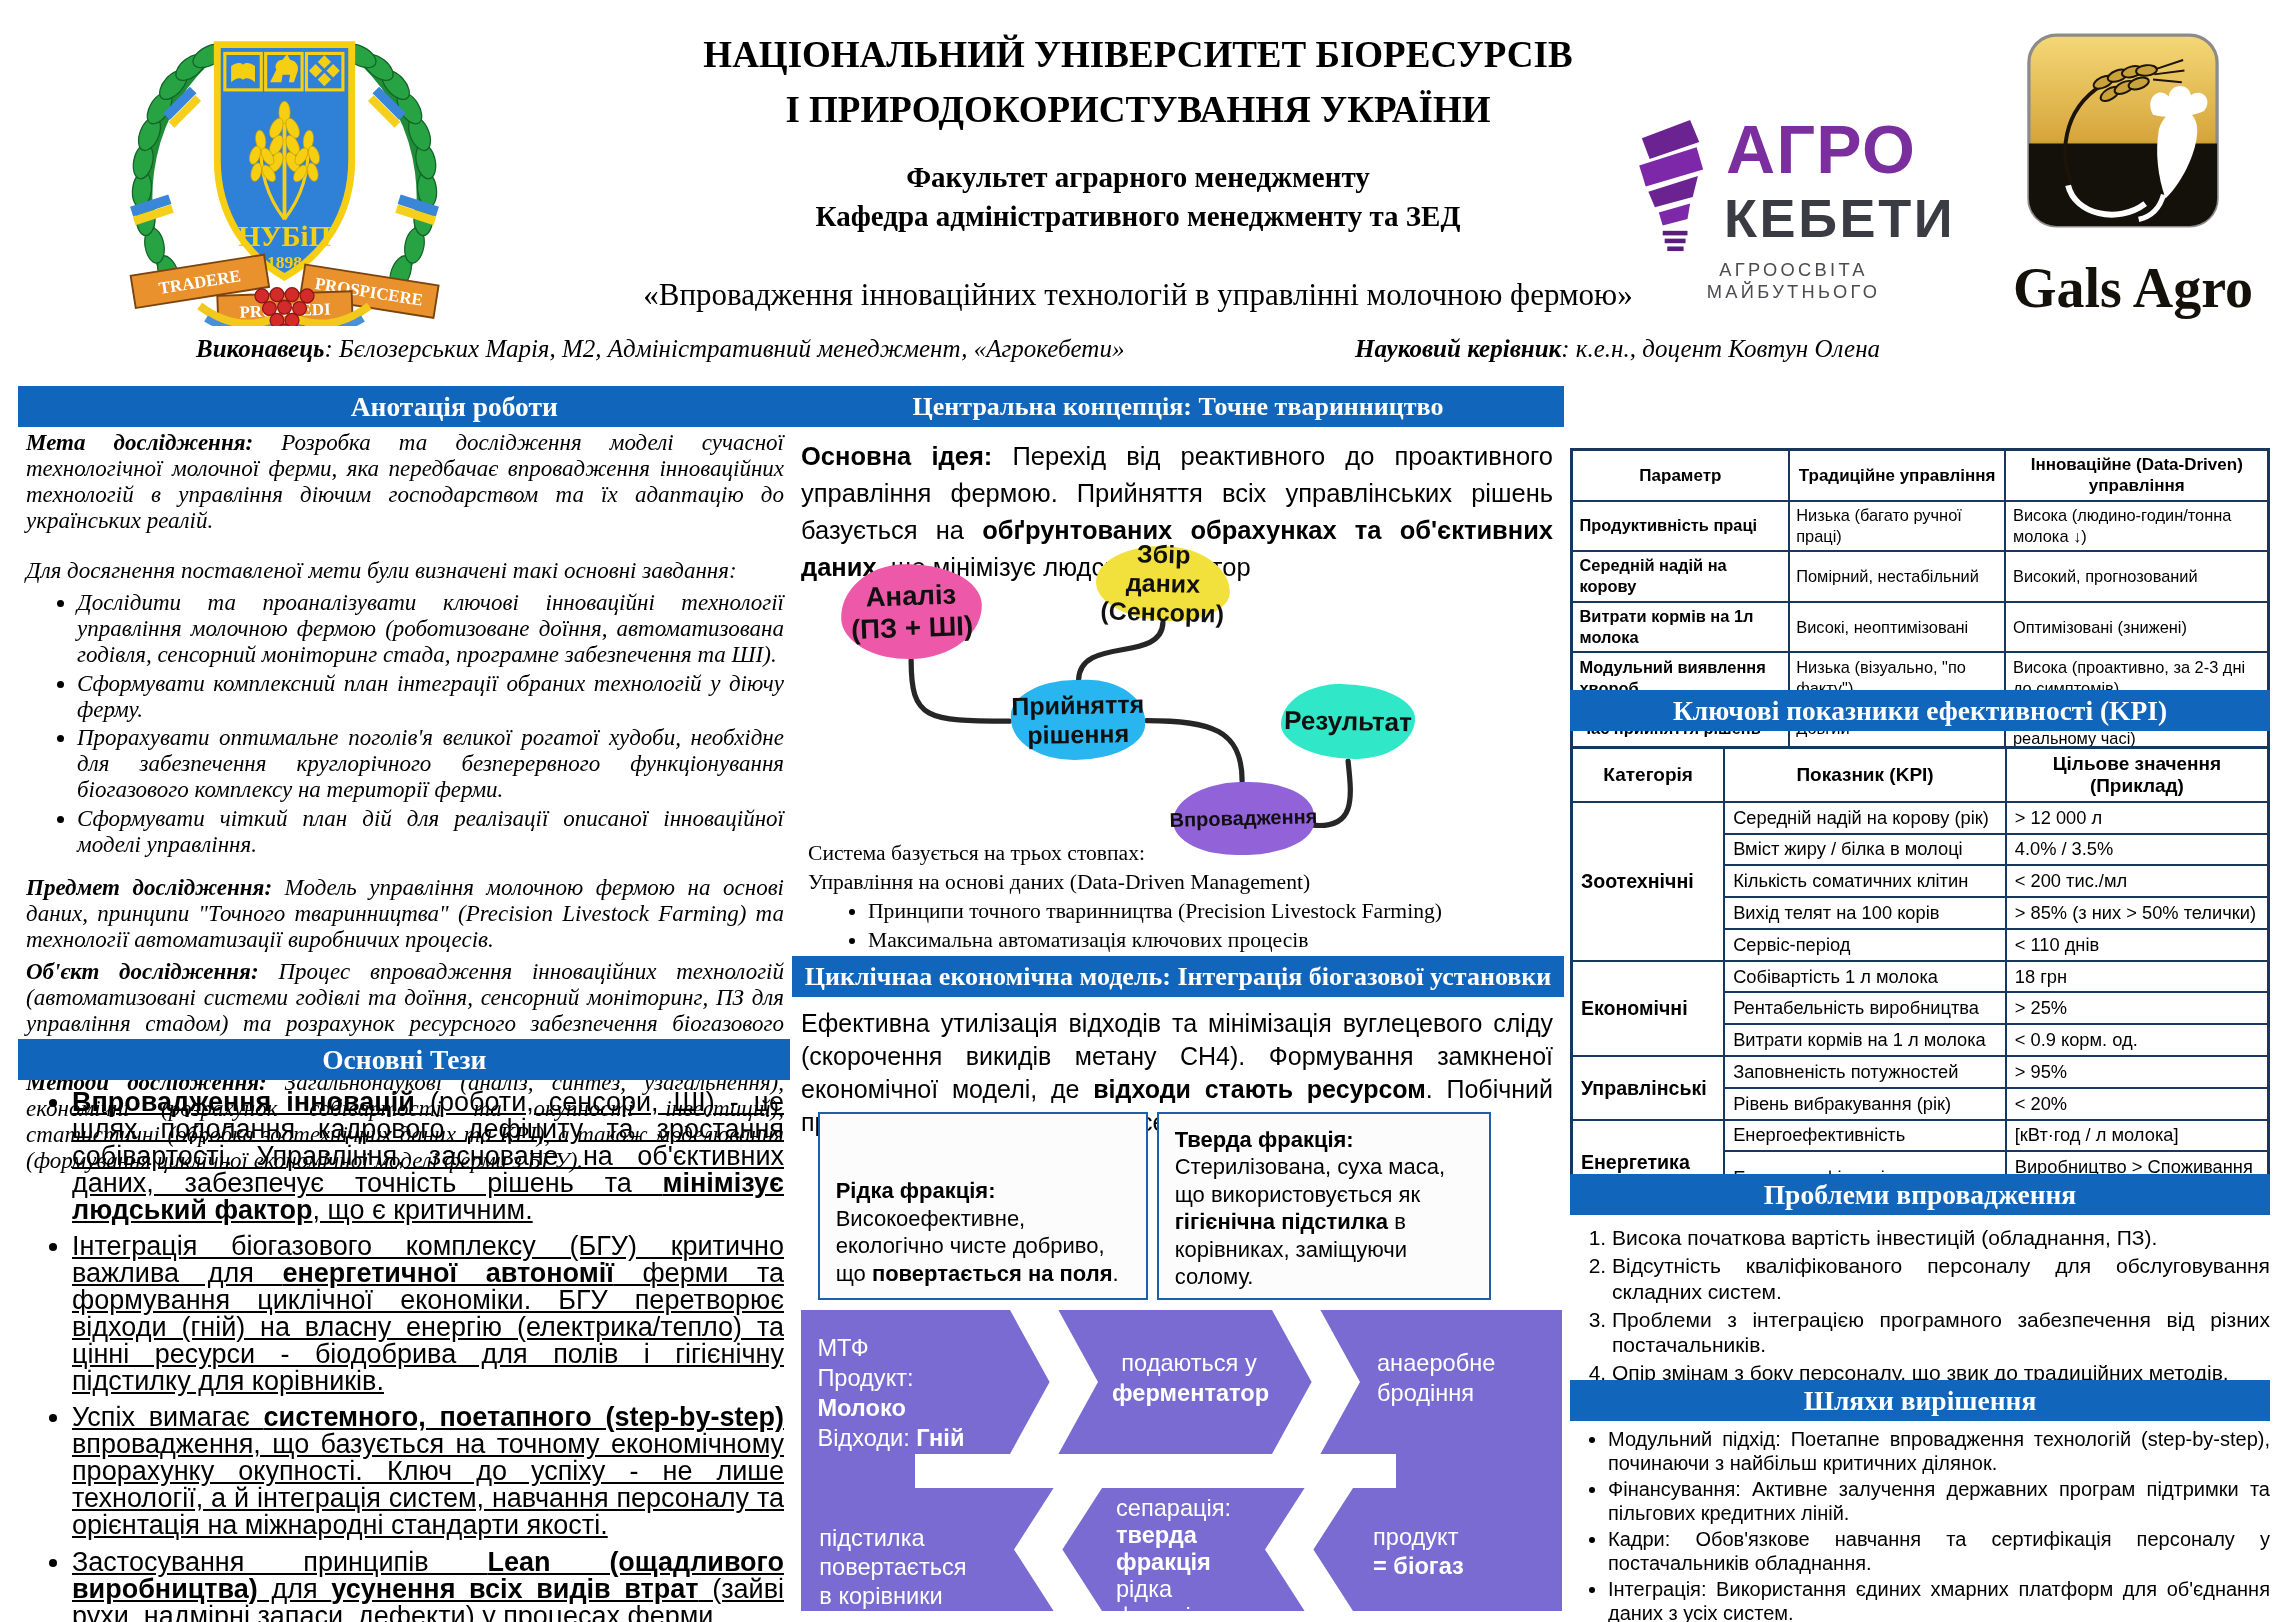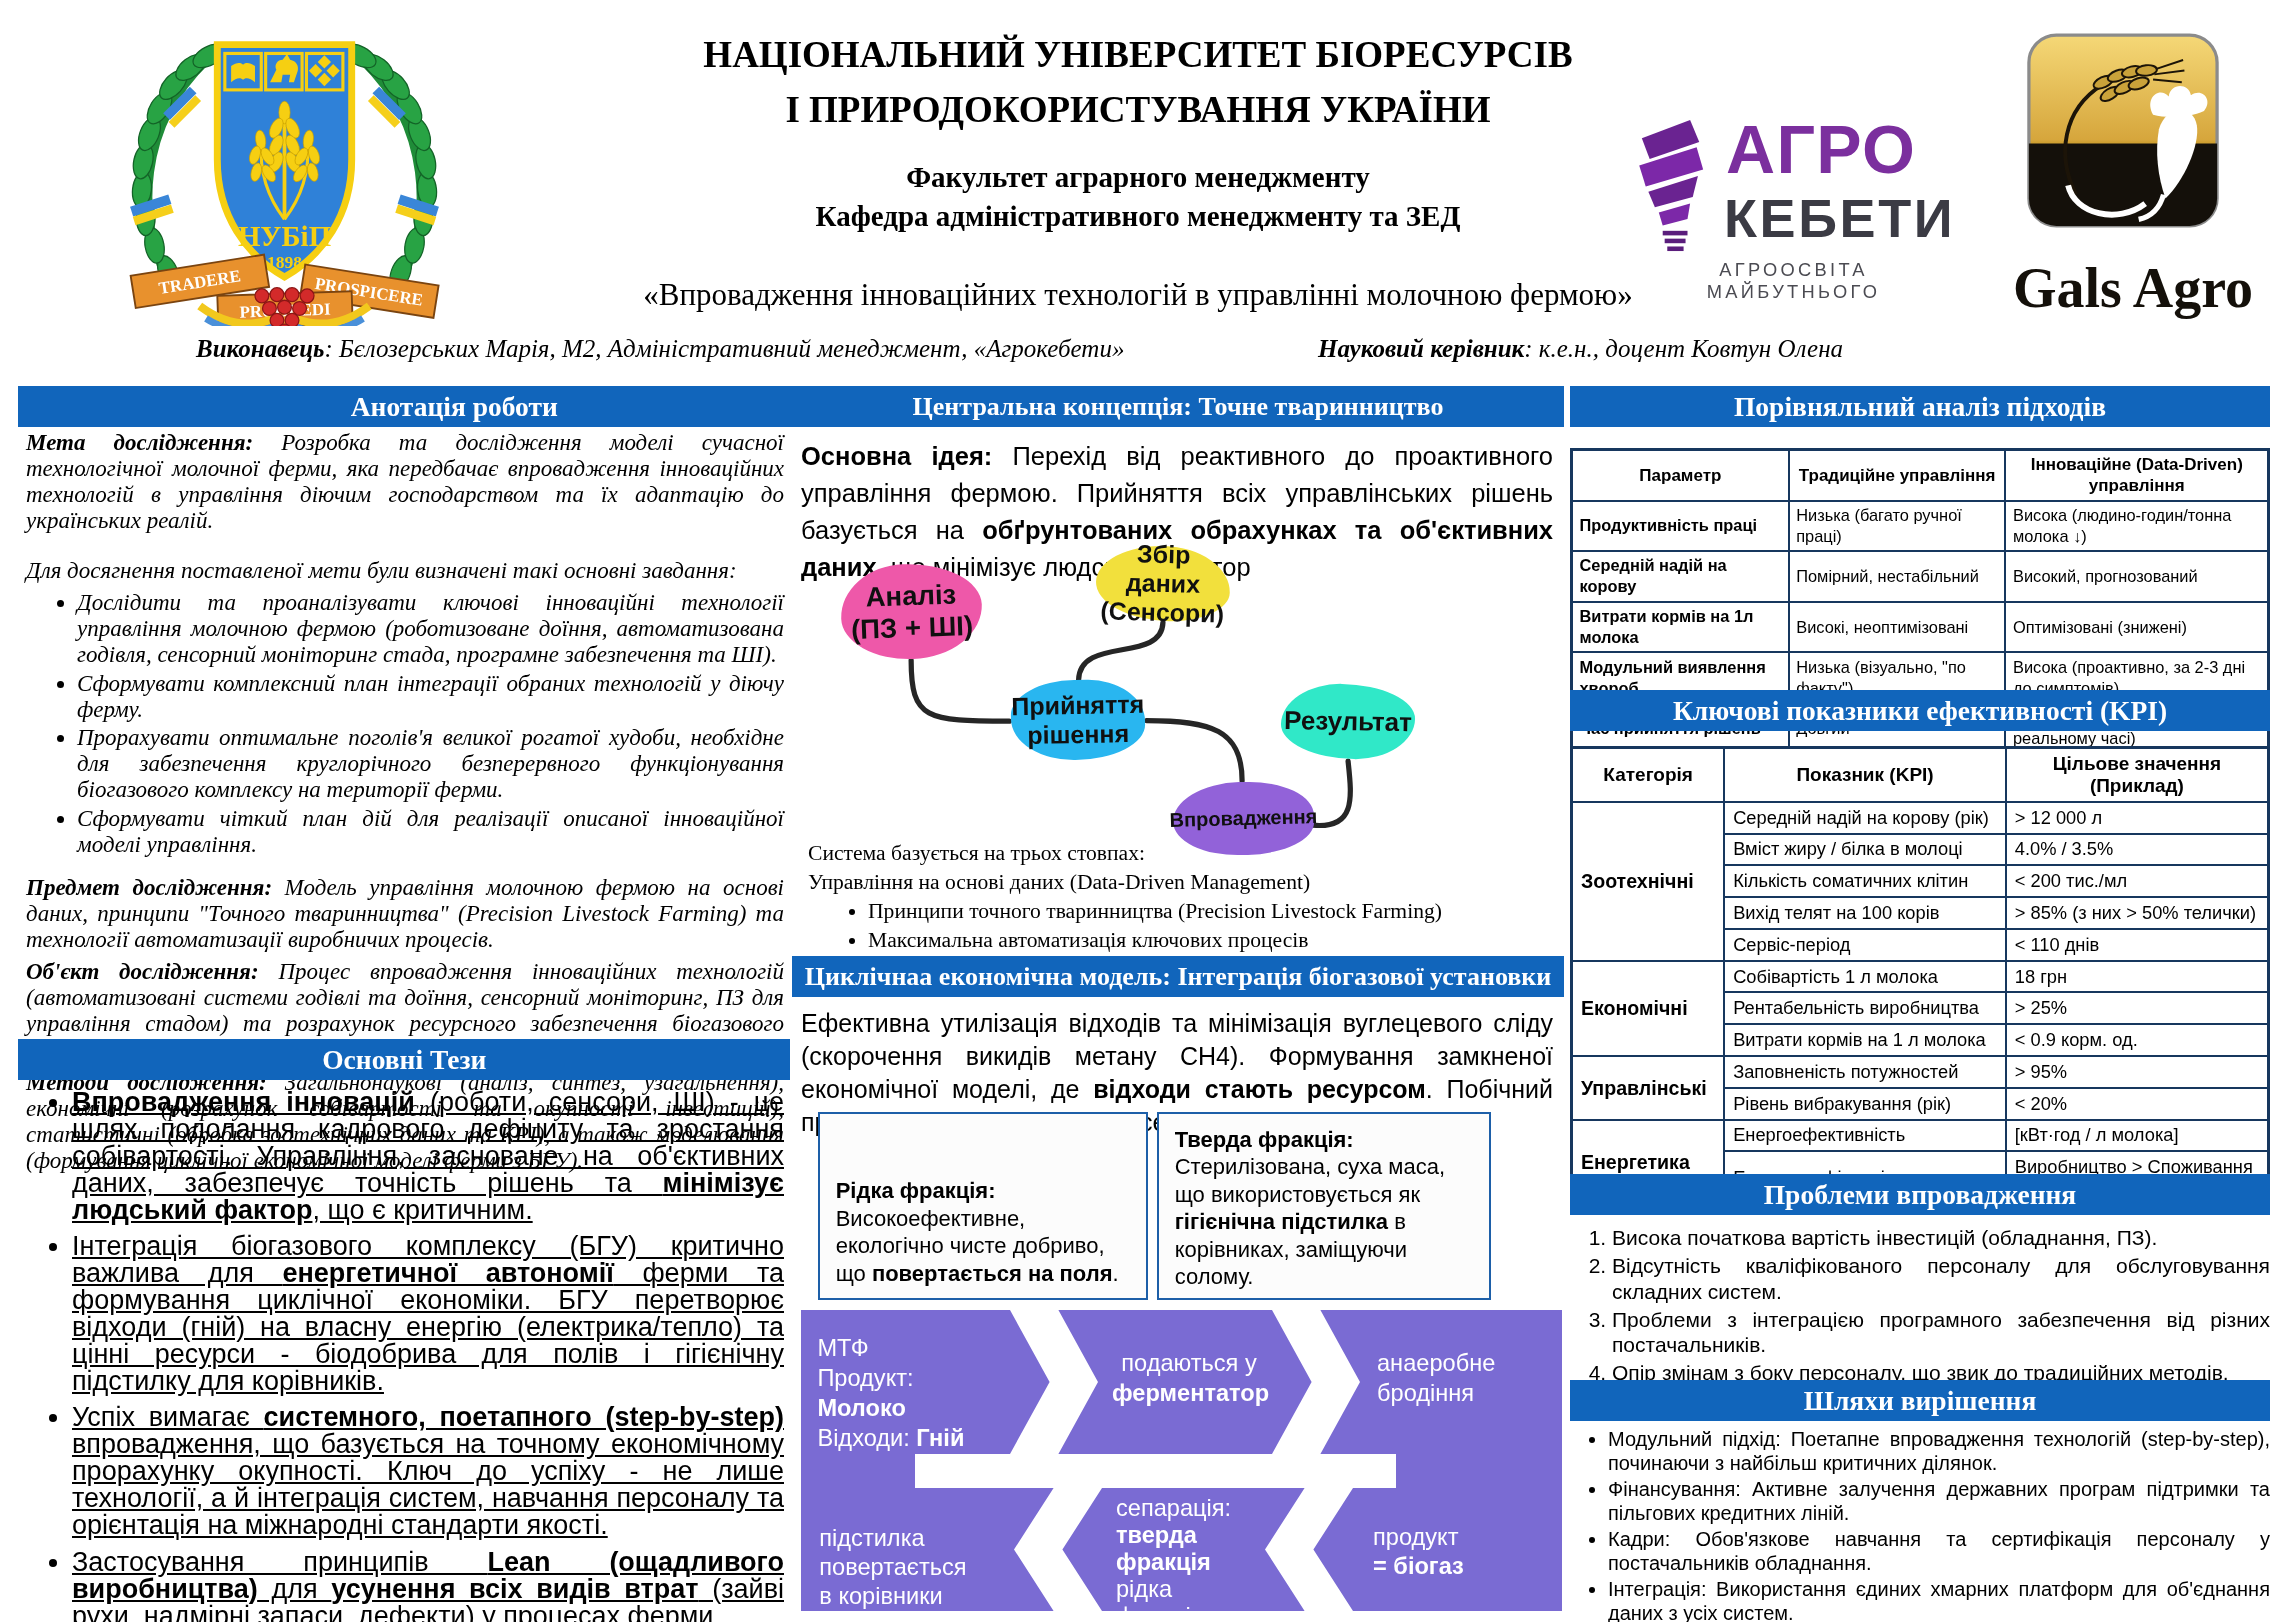--- a/index.html
+++ b/index.html
@@ -203,21 +203,21 @@
 
   <div class="uni uni1">НАЦІОНАЛЬНИЙ УНІВЕРСИТЕТ БІОРЕСУРСІВ</div>
   <div class="uni uni2">І ПРИРОДОКОРИСТУВАННЯ УКРАЇНИ</div>
   <div class="uni fac">Факультет аграрного менеджменту</div>
   <div class="uni dep">Кафедра адміністративного менеджменту та ЗЕД</div>
   <div class="ptitle">«Впровадження інноваційних технологій в управлінні молочною фермою»</div>
 
   <div class="authors" style="left:196px;">
     <b>Виконавець</b><span>: Бєлозерських Марія, М2, Адміністративний менеджмент, «Агрокебети»</span>
   </div>
-  <div class="authors" style="left:1318px;">
+  <div class="authors" style="left:1355px;">
     <b>Науковий керівник</b><span>: к.е.н., доцент Ковтун Олена</span>
   </div>
 
   <svg class="abs" style="left:1630px;top:116px;width:85px;height:137px" viewBox="0 0 130 210">
     <polygon points="18,34 92,6 106,40 30,66" fill="#6a2391"></polygon>
     <polygon points="14,76 102,48 112,82 24,108" fill="#7c28a8"></polygon>
     <polygon points="28,116 104,92 96,124 38,140" fill="#6a2391"></polygon>
     <polygon points="44,148 92,134 88,158 50,168" fill="#7c28a8"></polygon>
     <rect x="50" y="176" width="38" height="7" fill="#5a1d7c"></rect>
     <rect x="53" y="188" width="32" height="7" fill="#5a1d7c"></rect>
@@ -351,21 +351,20 @@
 повертається
 в корівники</span></div>
     <div class="ftext" style="left:315px;top:185px;width:150px;line-height:27px;"><span>сепарація:
 </span><b>тверда
 фракція</b><span>
 рідка фракція</span></div>
     <div class="ftext" style="left:572px;top:213px;width:157px;line-height:29px;"><span>продукт
 </span><b>= біогаз</b></div>
   </div>
 
-  <div class="secbar" style="left:1570px;top:386px;width:700px;">Порівняльний аналіз підходів</div>
   <table class="ctable abs" style="left:1570px;top:448px;width:700px;">
       <thead>
         <tr>
           <th>Параметр</th>
           <th>Традиційне управління</th>
           <th>Інноваційне (Data-Driven) управління</th>
         </tr>
       </thead>
       <tbody>
         <tr>

